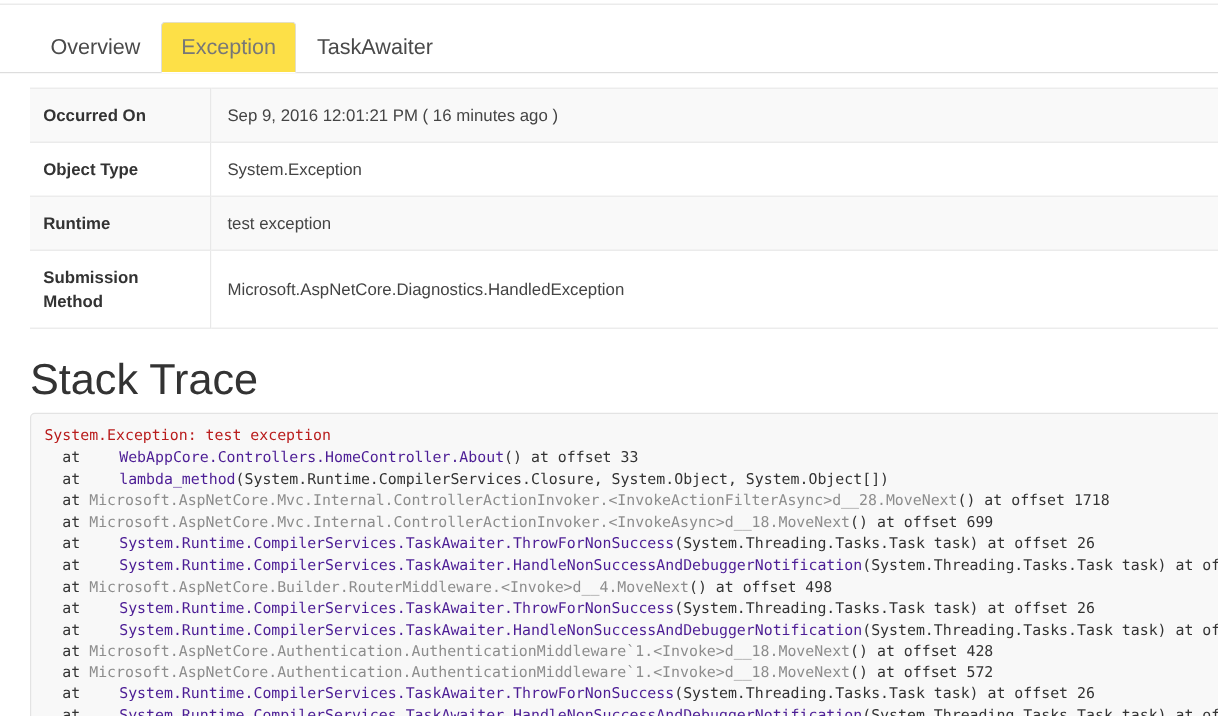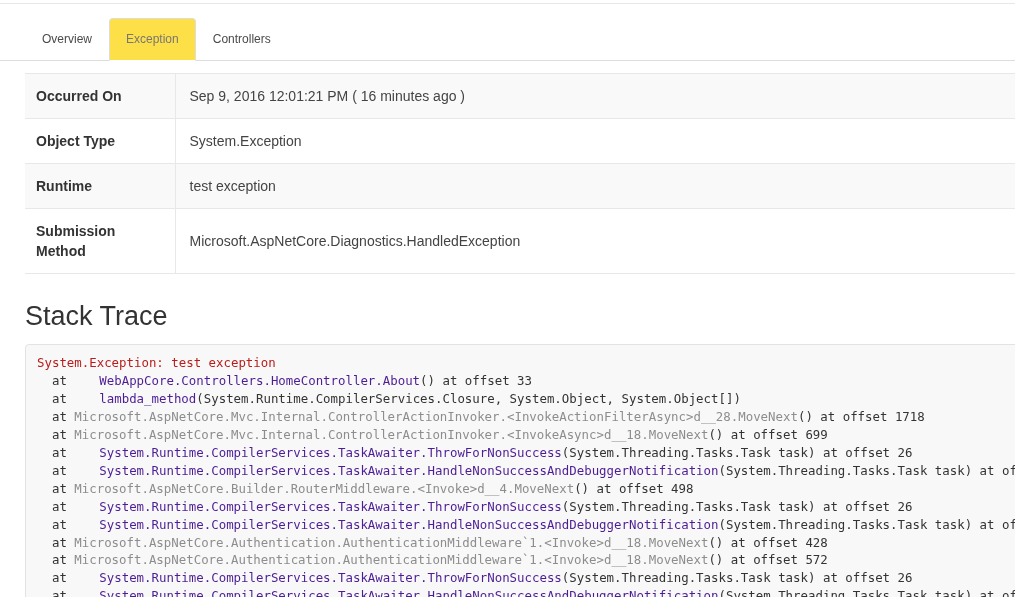--- a/index.html
+++ b/index.html
@@ -47,21 +47,21 @@
     margin-top: 19px;
     list-style: none;
     display: flex;
     align-items: flex-end;
     border-bottom: 1px solid #dddddd;
   }
   .tab {
     position: relative;
     display: block;
     padding: 10px 16px 11px 16px;
-    font-size: 12px;
+    font-size: 18px;
     line-height: 20px;
     color: #4a4a4a;
     background: transparent;
     border: 1px solid transparent;
     border-radius: 4px 4px 0 0;
     margin-bottom: -1px;
     cursor: pointer;
     white-space: nowrap;
     text-decoration: none;
   }
@@ -101,21 +101,21 @@
   }
   .detail-table td {
     color: #444444;
     font-weight: normal;
     padding-left: 14px;
   }
 
   
   .section-title {
     margin: 26px 0 12px 25px;
-    font-size: 27px;
+    font-size: 36px;
     font-weight: normal;
     line-height: 32px;
     color: #333333;
   }
   .trace-panel {
     margin-left: 25px;
     margin-right: 0;
     width: 1015px;
     background: #f8f8f8;
     border: 1px solid #e3e3e3;
@@ -141,21 +141,21 @@
 </head>
 <body>
 
 <div class="top-rule"></div>
 
 <div class="page">
 
   <nav class="tab-bar">
     <a class="tab">Overview</a>
     <a class="tab active">Exception</a>
-    <a class="tab">Controllers</a>
+    <a class="tab">TaskAwaiter</a>
   </nav>
 
   <table class="detail-table">
     <tbody>
       <tr class="striped">
         <th>Occurred On</th>
         <td>Sep 9, 2016 12:01:21 PM ( 16 minutes ago )</td>
       </tr>
       <tr>
         <th>Object Type</th>

